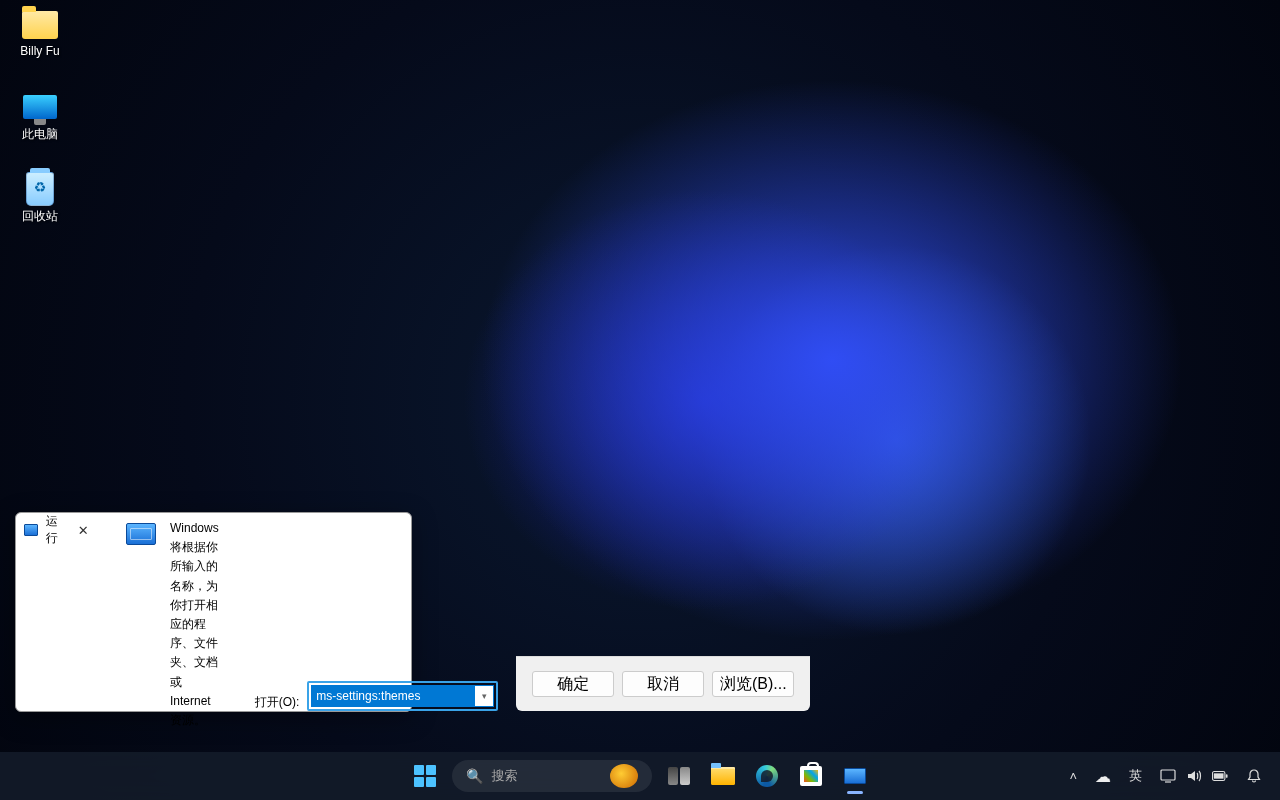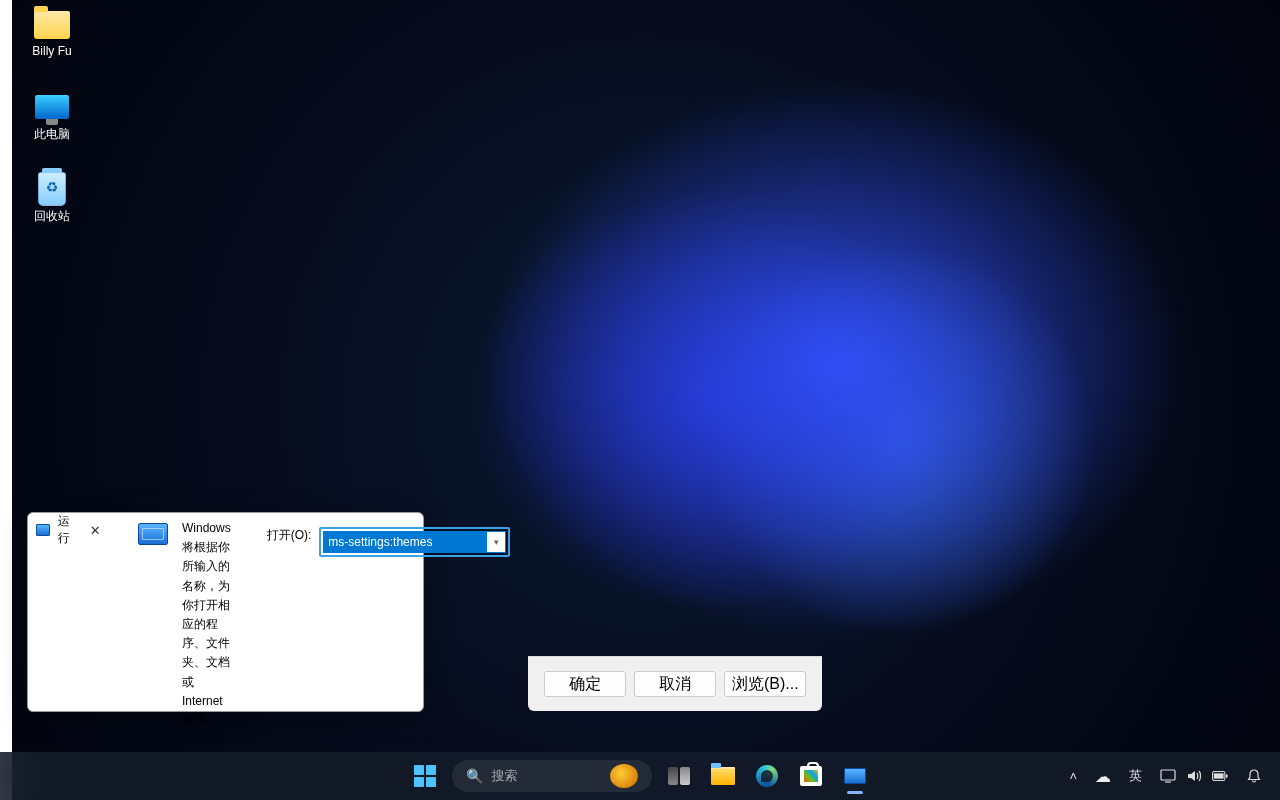--- a/index.html
+++ b/index.html
@@ -6,21 +6,20 @@
 html, body { width: 1280px; height: 800px; overflow: hidden; font-family: "Segoe UI", "Microsoft YaHei", sans-serif; }
 
 
 .desktop {
   position: absolute; inset: 0;
   background:
     radial-gradient(ellipse 500px 400px at 65% 45%, rgba(50,80,255,0.9), transparent 70%),
     radial-gradient(ellipse 400px 350px at 55% 50%, rgba(30,40,200,0.8), transparent 60%),
     radial-gradient(ellipse 300px 300px at 70% 55%, rgba(60,120,255,0.7), transparent 65%),
     radial-gradient(circle at 50% 50%, #0a1830 0%, #050a1a 60%, #02050f 100%);
-  margin-left: 12px;
 }
 
 
 .desktop-icon {
   position: absolute;
   width: 76px;
   display: flex;
   flex-direction: column;
   align-items: center;
   gap: 2px;
@@ -58,21 +57,21 @@
   color: #000;
 }
 .run-title-icon { width:16px; height:12px; background:linear-gradient(#5bb5ff,#1a6fd6); border-radius:1px; margin-right:8px; border:1px solid #0a4a9a; }
 .run-close { margin-left: auto; width: 40px; height: 28px; display:flex; align-items:center; justify-content:center; font-size:13px; color:#333; border-radius:4px; }
 
 .run-body { padding: 6px 18px 0 18px; display:flex; gap:14px; }
 .run-body .big-icon { width:30px; height:22px; background:linear-gradient(#5bb5ff,#1a6fd6); border-radius:2px; margin-top:4px; flex-shrink:0; border:1px solid #0a4a9a; position:relative;}
 .run-body .big-icon::after{content:""; position:absolute; inset:4px 3px; border:1px solid rgba(255,255,255,0.5); border-radius:1px;}
 .run-desc { font-size: 12px; color:#000000; line-height:1.6; }
 
-.run-input-row { padding: 14px 18px 0 18px; display:flex; align-items:flex-start; gap:8px; }
+.run-input-row { padding: 14px 18px 0 18px; display:flex; align-items:flex-end; gap:8px; }
 .run-open-label { font-size:12px; color:#000; white-space:nowrap; }
 .run-input-wrap { flex:1; border: 2.5px solid #3aa3e8; padding:2px; border-radius:2px; }
 .run-input-inner { display:flex; align-items:center; border:1px solid #0078d4; height:22px; }
 .run-input { flex:1; border:none; outline:none; font-size:12px; padding:8px 4px; background:#0078d4; color:white; height:100%;}
 .run-input::selection { background:#0078d4; color:white; }
 .run-dd { width:18px; height:100%; display:flex; align-items:center; justify-content:center; font-size:9px; color:#666; background:white;}
 
 .run-buttons { margin-top:auto; background:#f0f0f0; padding:14px 16px; display:flex; justify-content:flex-end; gap:8px; border-top:1px solid #ddd; border-radius:0 0 6px 6px;}
 .run-btn { width:82px; height:26px; font-size:16px; background:#fdfdfd; border:1px solid #ccc; border-radius:3px; cursor:pointer; }
 

